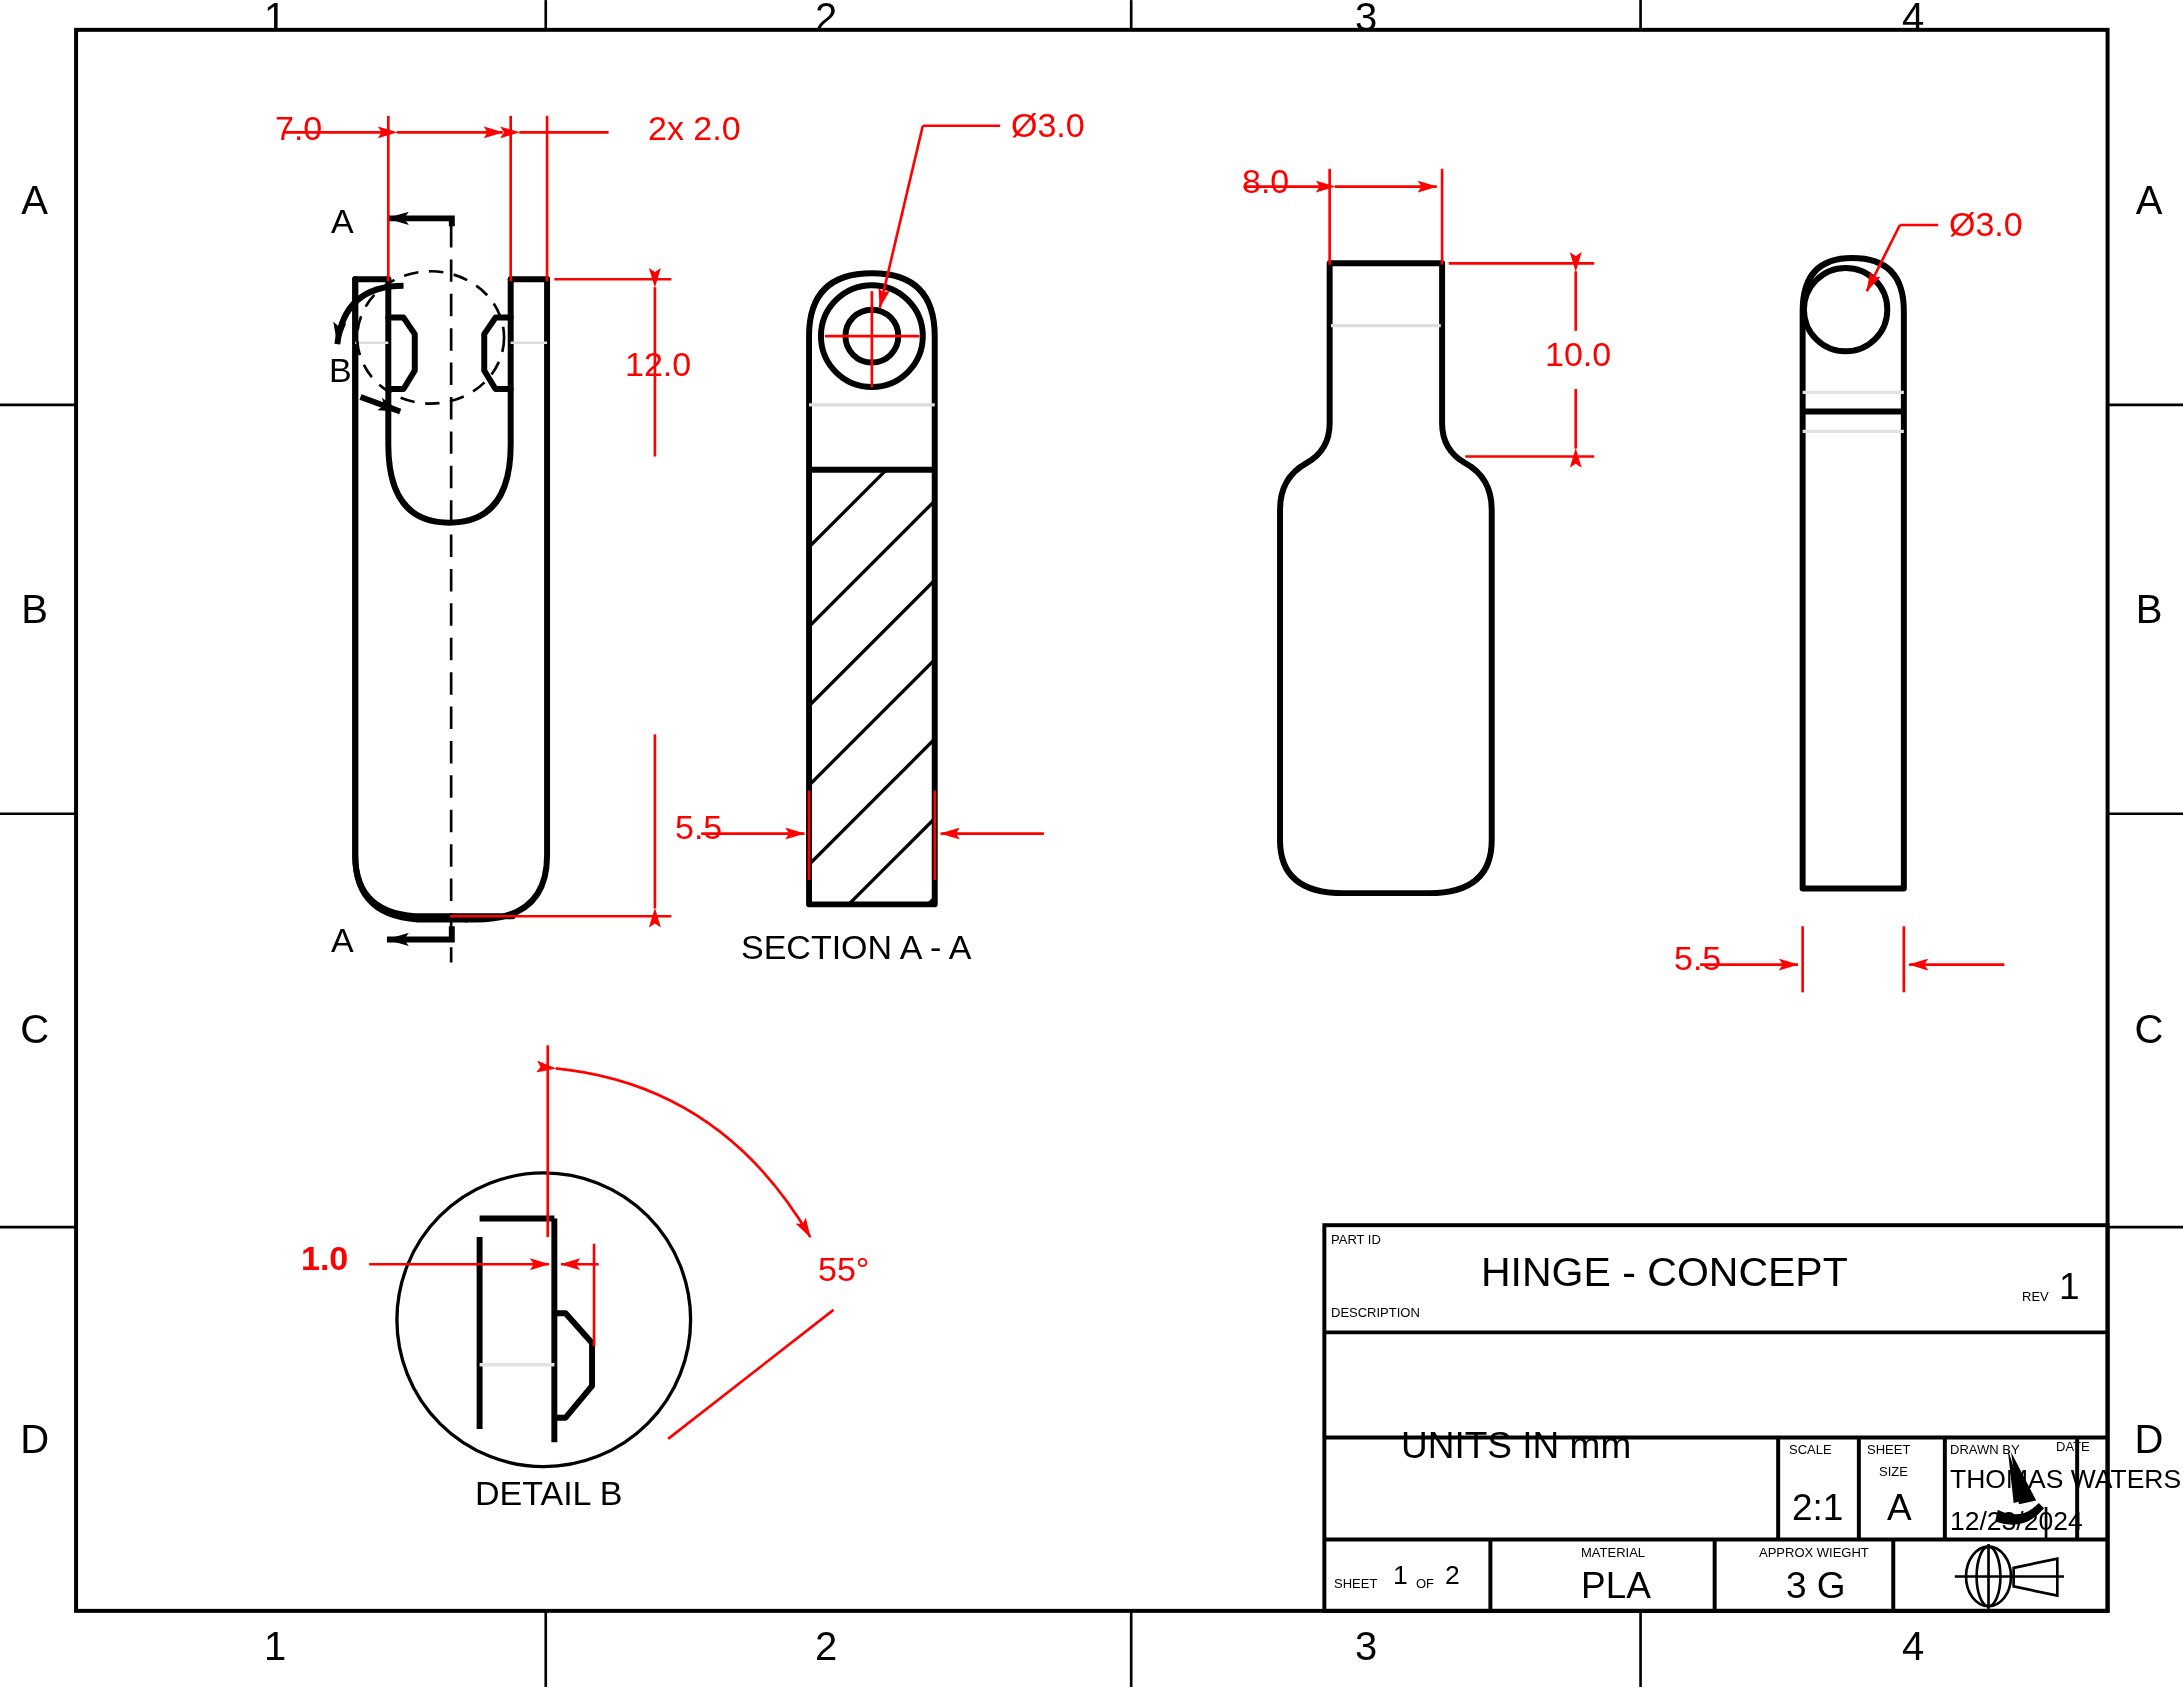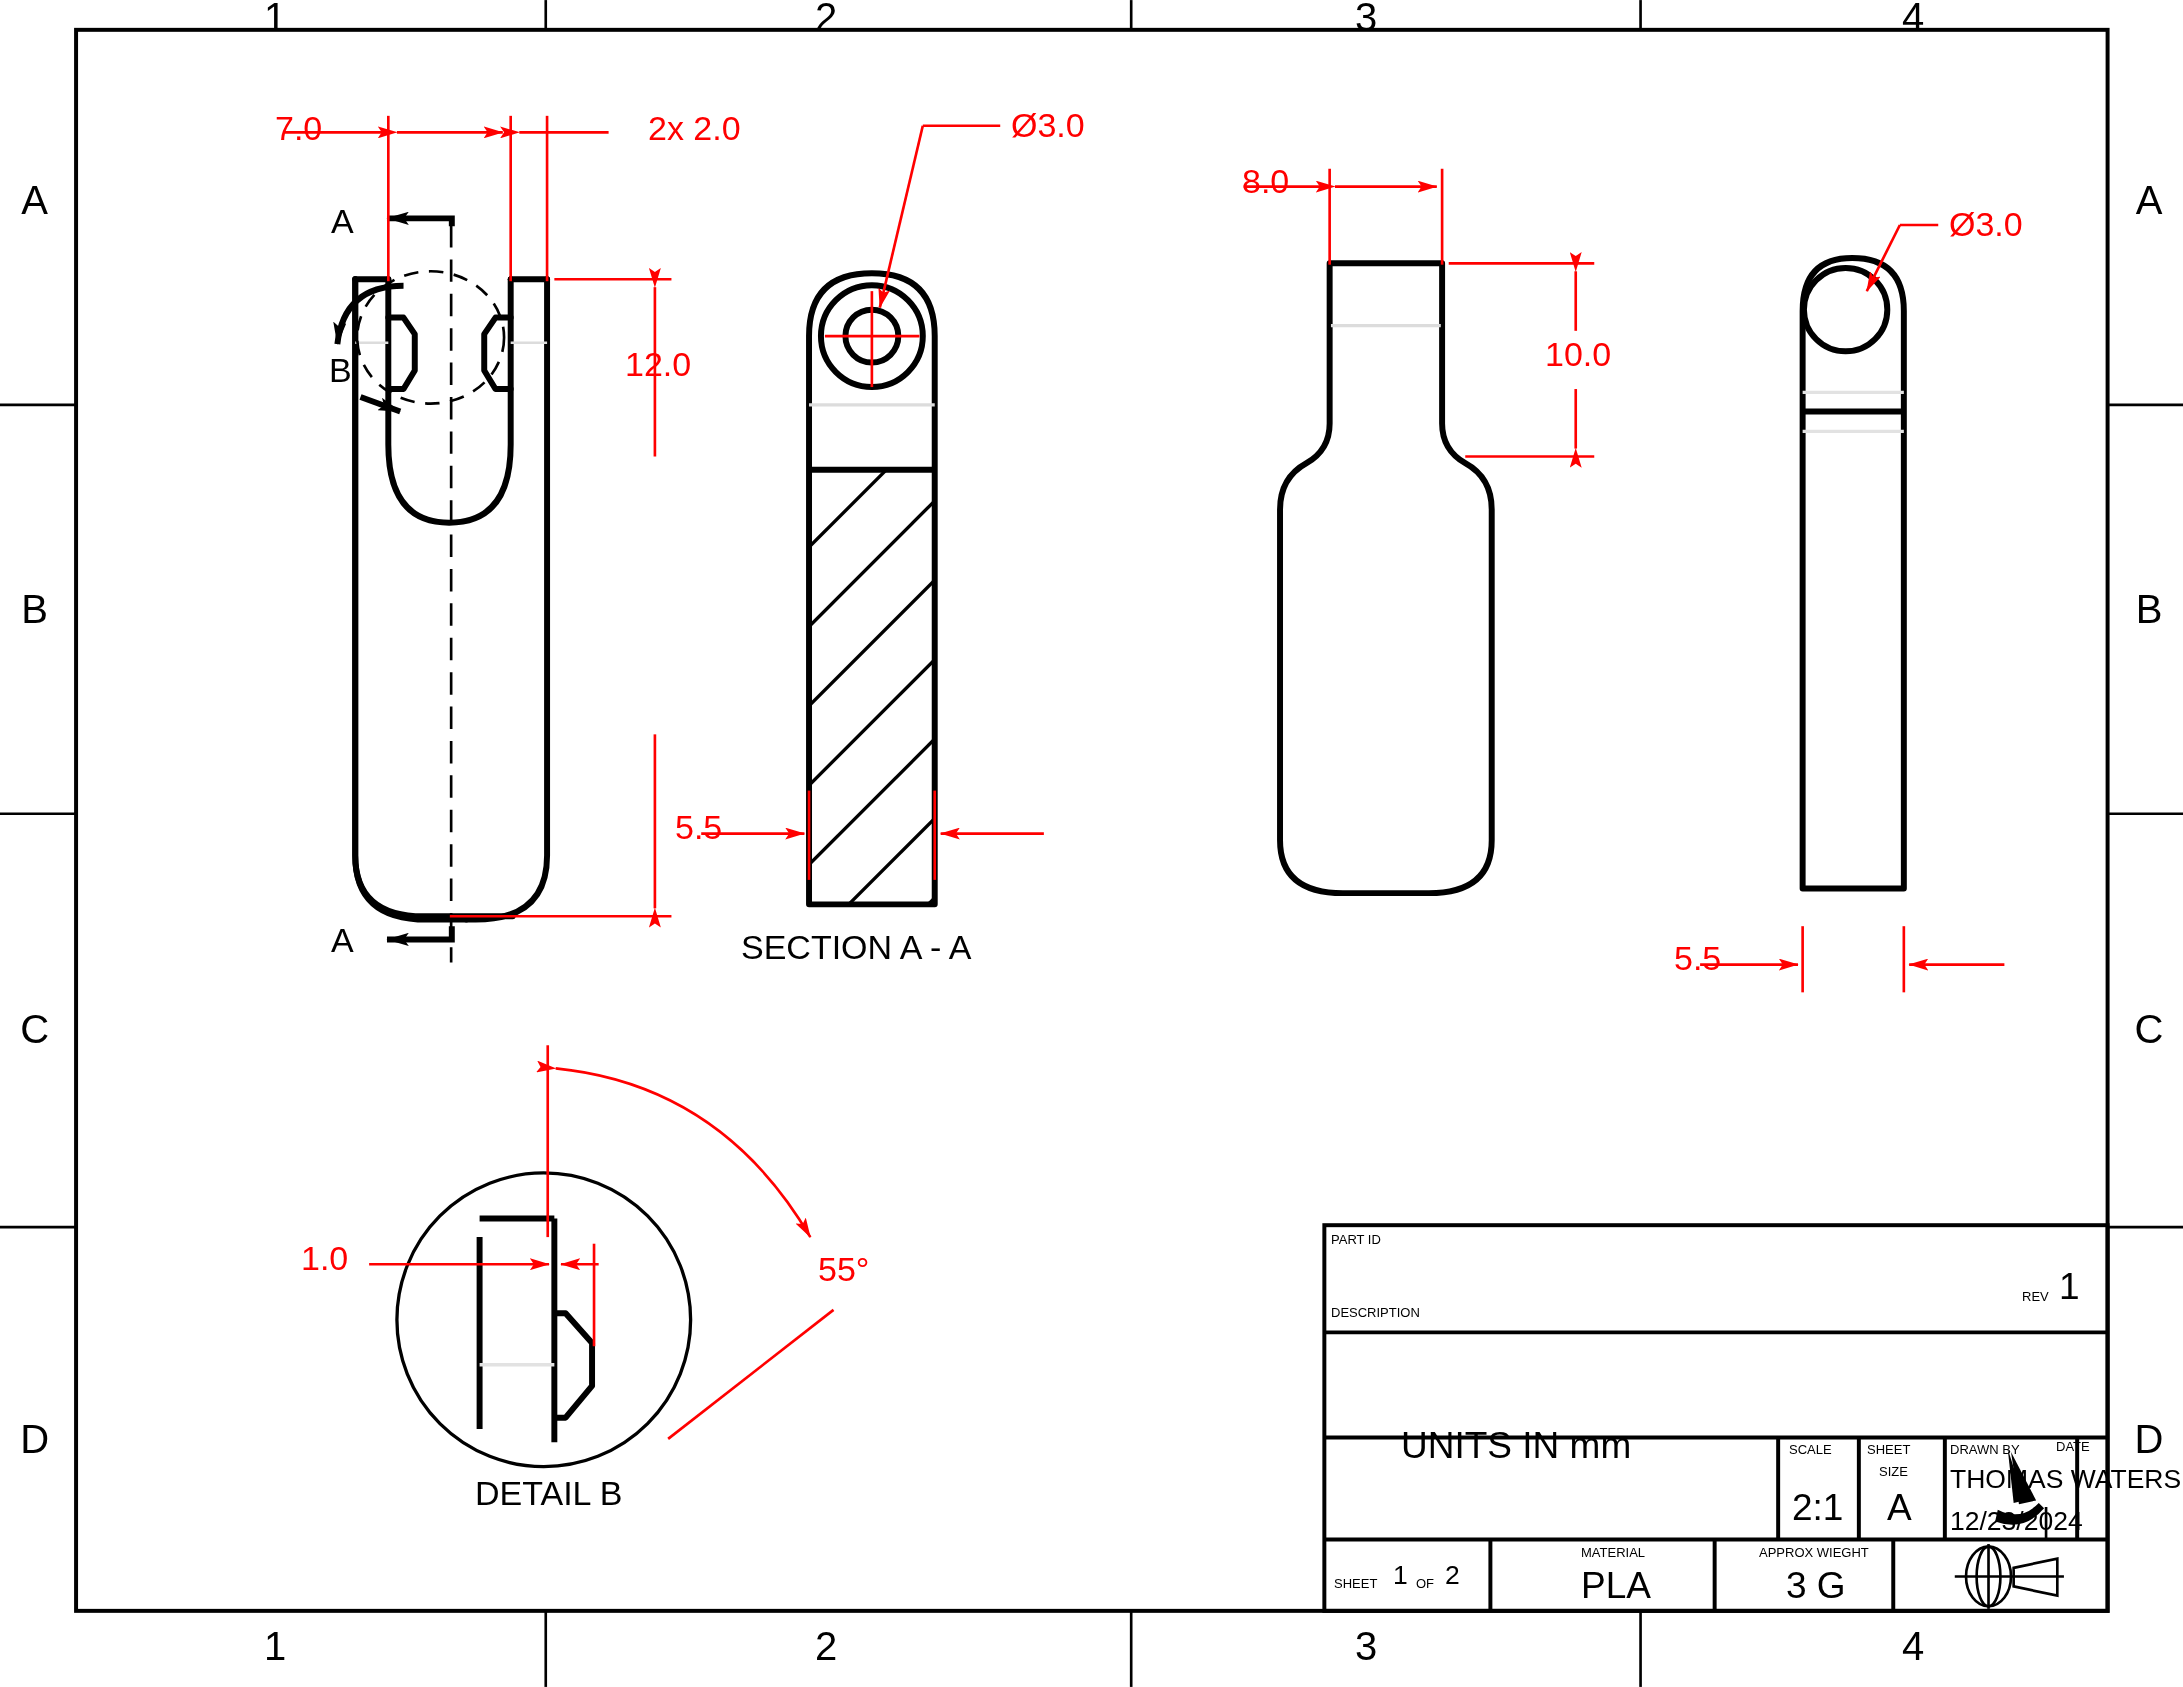--- a/index.html
+++ b/index.html
@@ -281,31 +281,32 @@
 
 <div class="dim" style="left:1011px;top:106px;">Ø3.0</div>
 <div class="dim" style="left:675px;top:808px;">5.5</div>
 
 <div class="dim" style="left:1242px;top:162px;">8.0</div>
 <div class="dim" style="left:1545px;top:335px;">10.0</div>
 
 <div class="dim" style="left:1949px;top:205px;">Ø3.0</div>
 <div class="dim" style="left:1674px;top:939px;">5.5</div>
 
-<div class="dim" style="left:301px;top:1239px;">1.0</div>
+<div class="dim" style="left:301px;top:1239px;font-weight:bold;">1.0</div>
 <div class="dim" style="left:818px;top:1250px;">55°</div>
 
 <div class="vlabel" style="left:331px;top:202px;">A</div>
 <div class="vlabel" style="left:331px;top:921px;">A</div>
 <div class="vlabel" style="left:329px;top:351px;">B</div>
 
 <div class="vlabel" style="left:741px;top:928px;">SECTION A - A</div>
 <div class="vlabel" style="left:475px;top:1474px;">DETAIL B</div>
 
 <div class="tb tb-small" style="left:1331px;top:1232px;">PART ID</div>
+<div class="tb tb-title" style="left:1481px;top:1249px;">HINGE - CONCEPT</div>
 <div class="tb tb-small" style="left:2022px;top:1289px;">REV</div>
 <div class="tb tb-big" style="left:2059px;top:1266px;">1</div>
 <div class="tb tb-small" style="left:1331px;top:1305px;">DESCRIPTION</div>
 
 <div class="tb tb-big" style="left:1401px;top:1425px;">UNITS IN mm</div>
 <div class="tb tb-small" style="left:1789px;top:1442px;">SCALE</div>
 <div class="tb tb-big" style="left:1792px;top:1487px;">2:1</div>
 <div class="tb tb-small" style="left:1867px;top:1442px;">SHEET</div>
 <div class="tb tb-small" style="left:1879px;top:1464px;">SIZE</div>
 <div class="tb tb-big" style="left:1887px;top:1487px;">A</div>

